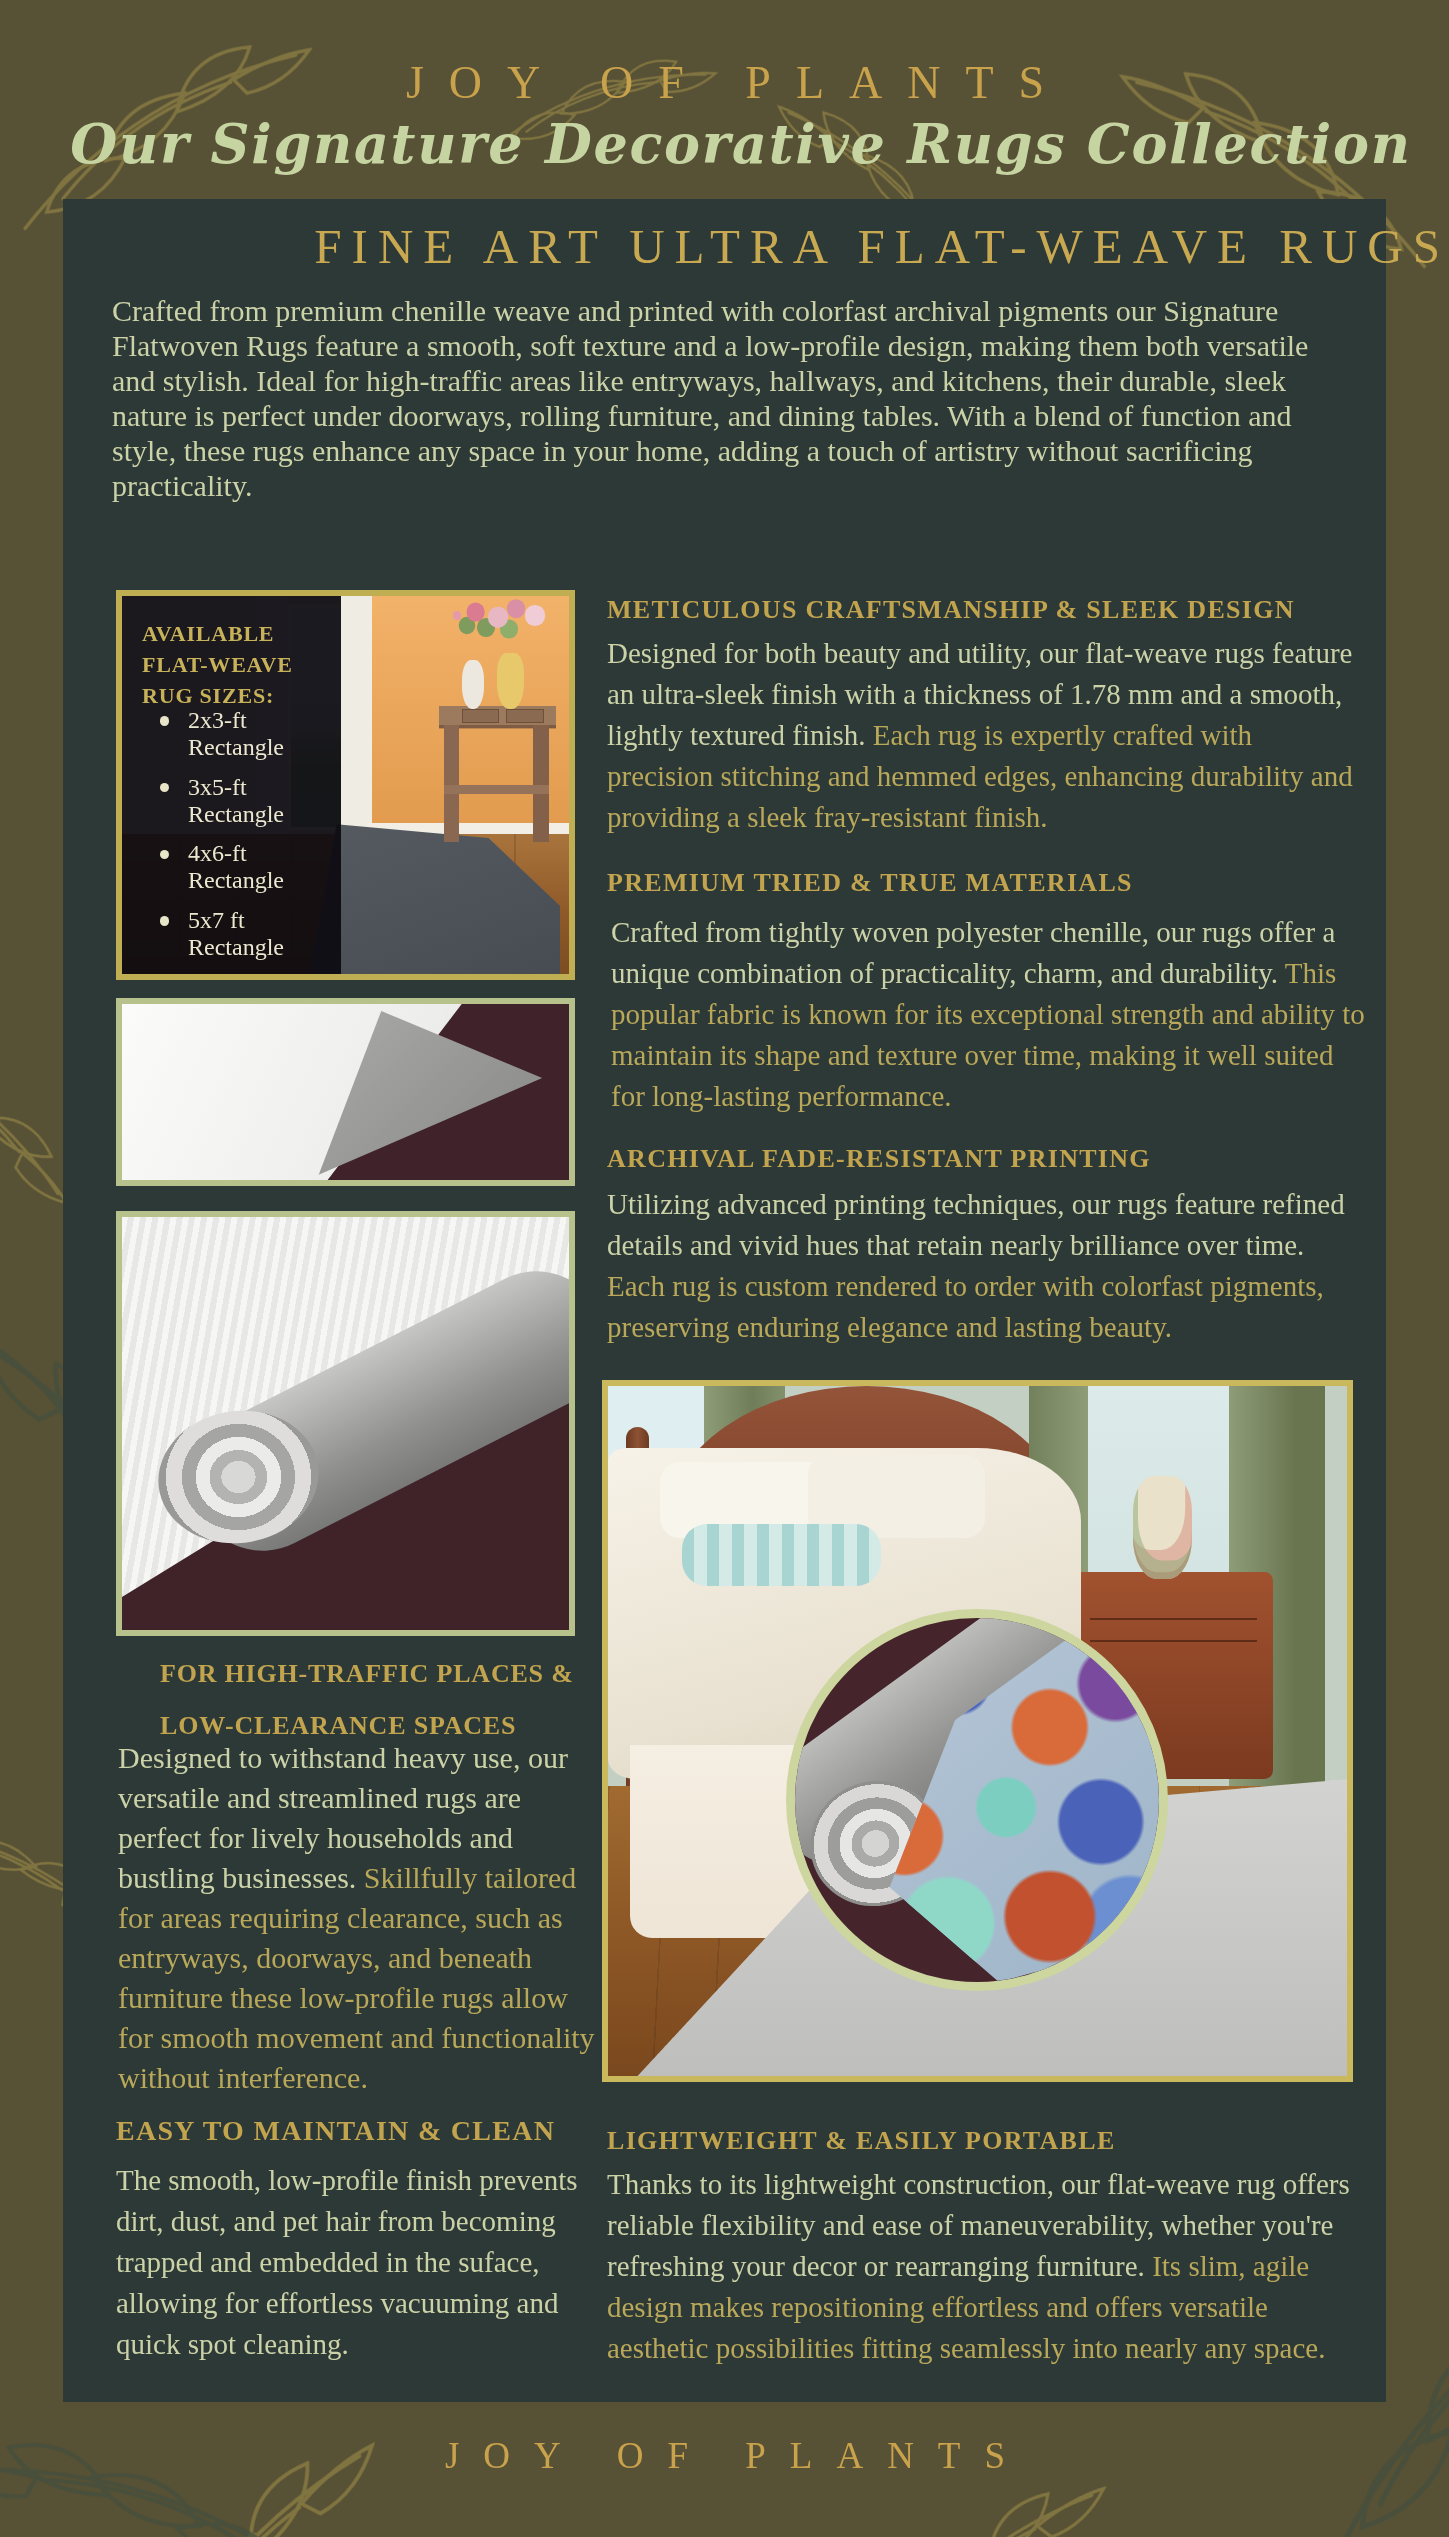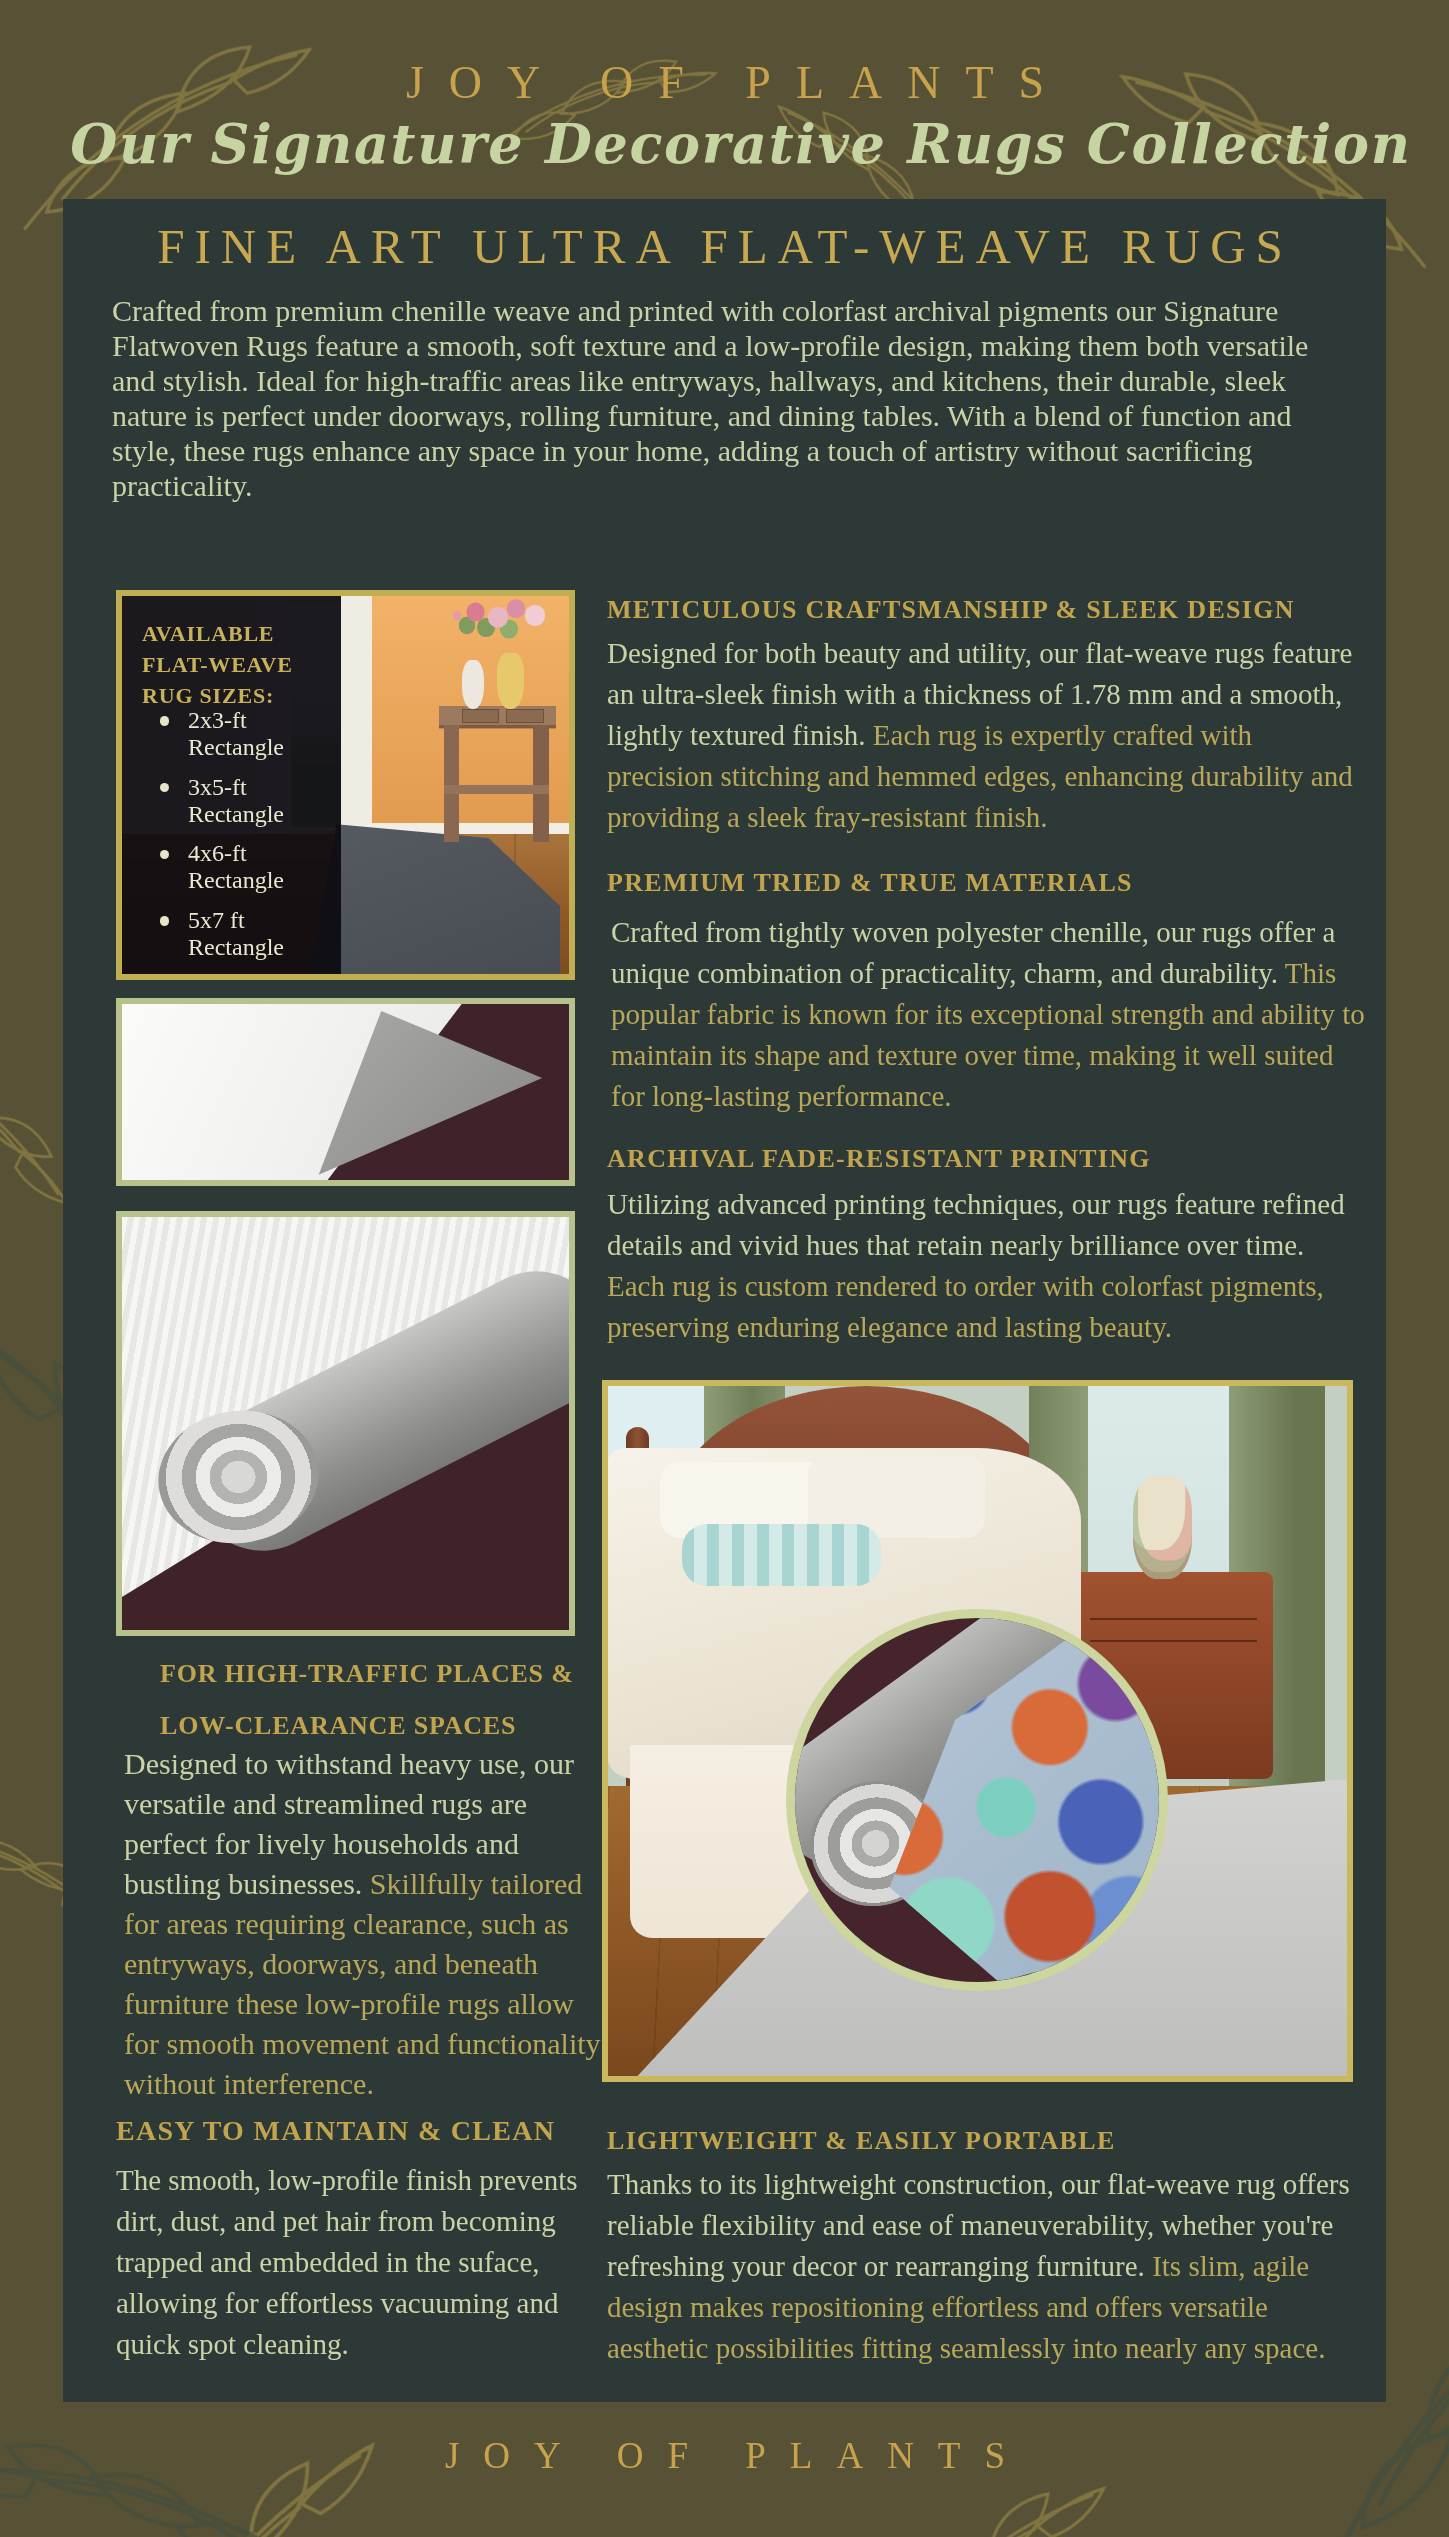--- a/index.html
+++ b/index.html
@@ -9,21 +9,21 @@
   
   .brand-top{position:absolute;top:56px;left:0;width:100%;text-align:center;
     font-size:46px;letter-spacing:25px;text-indent:25px;color:#c9a24c;font-weight:500;}
   .script-sub{position:absolute;top:112px;left:16px;width:100%;text-align:center;
     font-family:"DejaVu Serif",serif;font-style:italic;font-weight:bold;
     font-size:54px;color:#c6d4a2;letter-spacing:1.7px;}
   .brand-bottom{position:absolute;top:2434px;left:0;width:100%;text-align:center;
     font-size:37px;letter-spacing:24px;text-indent:24px;color:#c9a24c;font-weight:500;}
   
   .panel{position:absolute;left:63px;top:199px;width:1323px;height:2203px;background:#2d3936;}
-  .page-title{position:absolute;top:218px;left:0;width:100%;text-align:center;
+  .page-title{position:absolute;top:218px;left:0;width:100%;text-align:right;
     font-size:49px;letter-spacing:10px;color:#c8a951;font-weight:400;}
   .intro{position:absolute;top:293px;left:112px;width:1226px;
     font-size:30px;line-height:35px;color:#ccd2a8;}
   
   .h-gold{position:absolute;color:#c2a44e;font-weight:bold;letter-spacing:1.3px;font-size:26px;}
   .body-p{position:absolute;font-size:29px;line-height:41px;color:#ccd2a8;}
   .body-p .accent{color:#b9a85a;}
   .left-col{left:116px;width:478px;}
   .right-col{left:607px;width:757px;}
   .h-big{font-size:26px;line-height:52px;letter-spacing:0.8px;margin-left:44px;}
@@ -232,21 +232,21 @@
     <div class="ph p2-fold"></div>
   </div>
 
   <div class="photo" id="photo-roll">
     <div class="ph p3-white"></div>
     <div class="ph p3-roll"></div>
     <div class="ph p3-end"></div>
   </div>
 
   <div class="h-gold h-big left-col" style="left:116px;top:1648px;position:absolute;">FOR HIGH-TRAFFIC PLACES &amp; LOW-CLEARANCE SPACES</div>
-  <p class="body-p left-col" style="top:1736px;margin:8px;font-size:30px;line-height:40px;">
+  <p class="body-p left-col" style="top:1736px;margin:2px;font-size:30px;line-height:40px;">
     <span class="sage">Designed to withstand heavy use, our versatile and streamlined rugs are perfect for lively households and bustling businesses.</span>
     <span class="accent">Skillfully tailored for areas requiring clearance, such as entryways, doorways, and beneath furniture these low-profile rugs allow for smooth movement and functionality without interference.</span>
   </p>
 
   <div class="h-gold" style="left:116px;top:2115px;font-size:28px;">EASY TO MAINTAIN &amp; CLEAN</div>
   <p class="body-p left-col" style="top:2160px;margin:0;">
     <span class="sage">The smooth, low-profile finish prevents dirt, dust, and pet hair from becoming trapped and embedded in the suface, allowing for effortless vacuuming and quick spot cleaning.</span>
   </p>
 
   <div class="photo" id="photo-bed">

